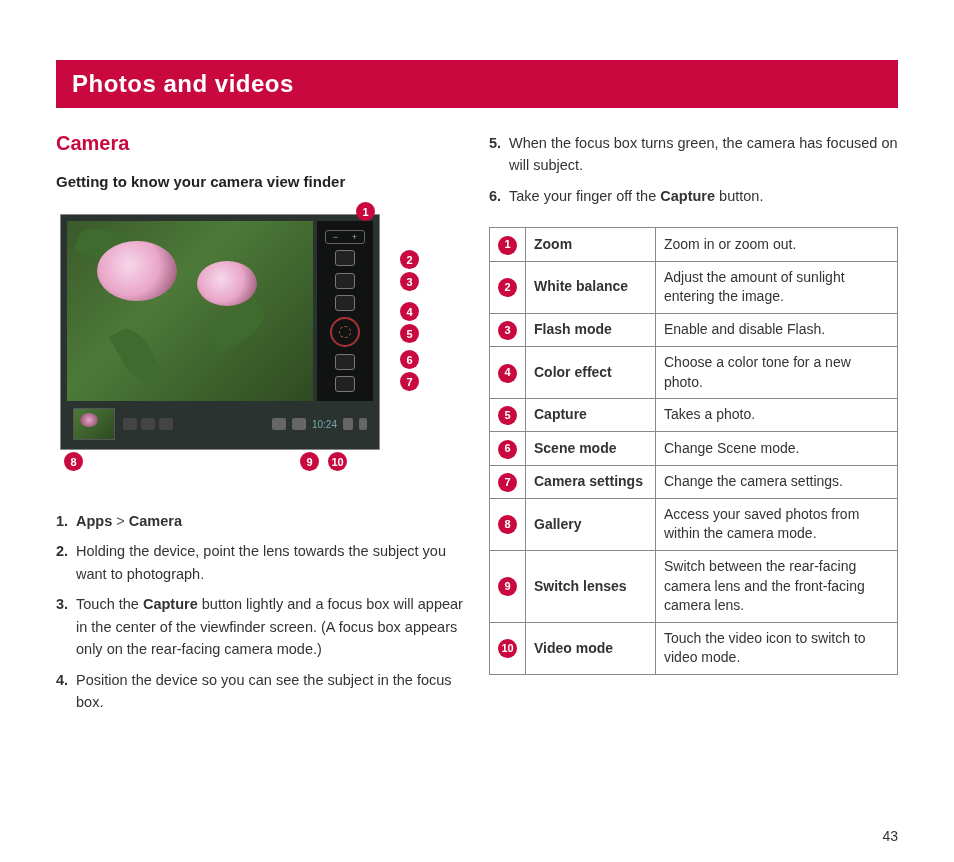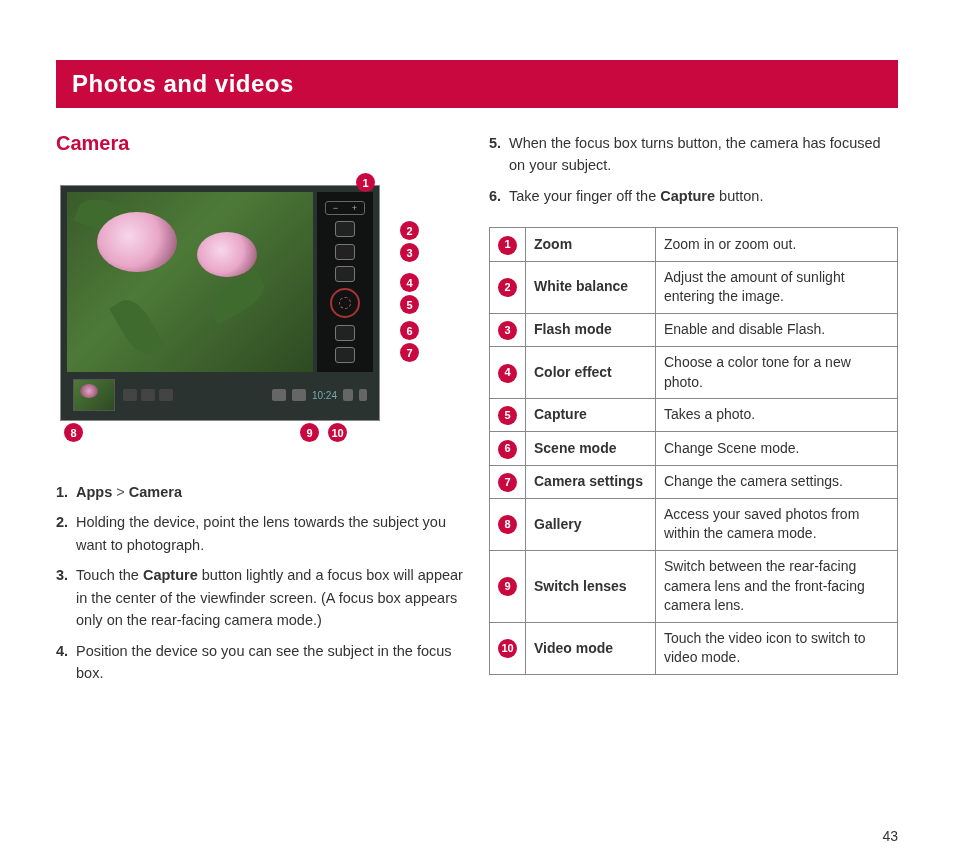--- a/index.html
+++ b/index.html
@@ -171,20 +171,21 @@
 <body>
 
 <div class="title-bar">
   <span>Photos and videos</span>
 </div>
 
 <div class="columns">
 
   <div class="col">
     <h2 class="section">Camera</h2>
+    <h3 class="sub">Getting to know your camera view finder</h3>
 
     <div class="diagram-wrap">
       <div class="phone">
         <div class="viewfinder-row">
           <div class="viewfinder">
             <div class="leaf" style="top:10px;left:10px"></div>
             <div class="leaf" style="top:90px;left:140px;transform:rotate(-30deg)"></div>
             <div class="leaf" style="top:120px;left:40px;transform:rotate(60deg)"></div>
             <div class="flower" style="top:20px;left:30px"></div>
             <div class="flower" style="top:40px;left:130px;width:60px;height:45px"></div>
@@ -250,21 +251,21 @@
           <div class="step-num">4.</div>
           <div class="step-text">Position the device so you can see the subject in the focus box.</div>
         </div>
       </div>
   </div>
 
   <div class="col">
     <div class="steps" style="margin-bottom:20px">
         <div class="step-row">
           <div class="step-num">5.</div>
-          <div class="step-text">When the focus box turns button, the camera has focused on your subject.</div>
+          <div class="step-text">When the focus box turns green, the camera has focused on will subject.</div>
         </div>
         <div class="step-row">
           <div class="step-num">6.</div>
           <div class="step-text">Take your finger off the <b>Capture</b> button.</div>
         </div>
       </div>
 
     <table class="ref">
       <tbody id="ref-body">
           <tr>

